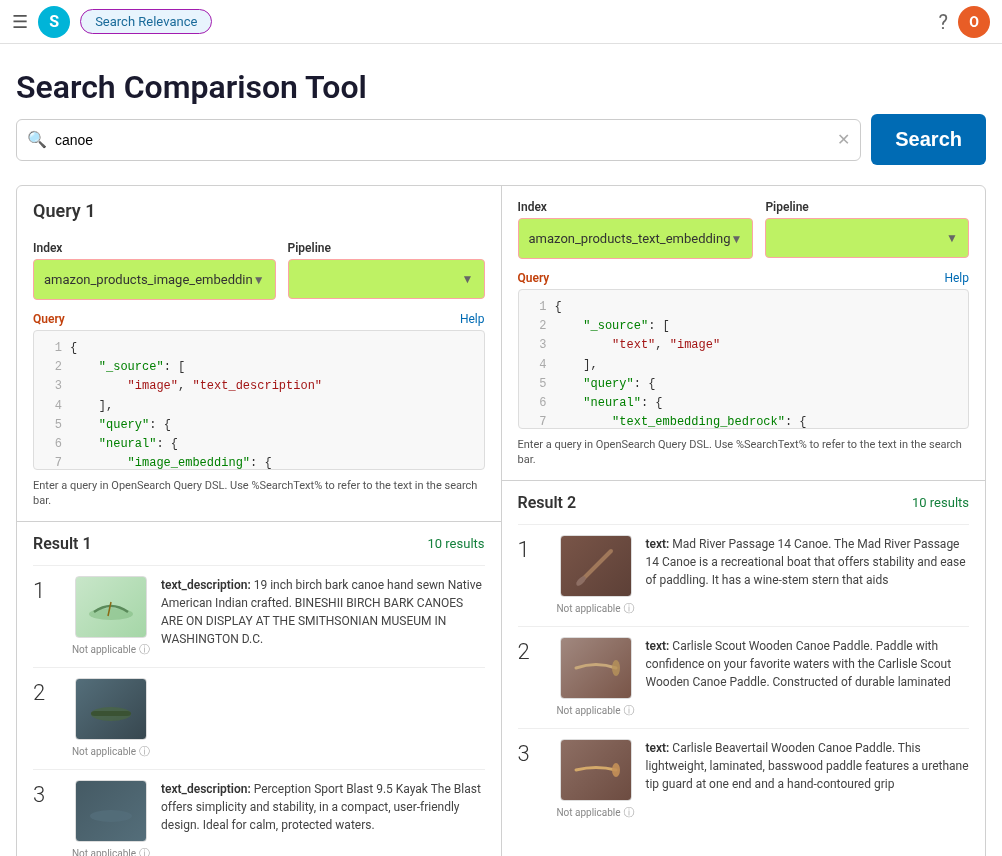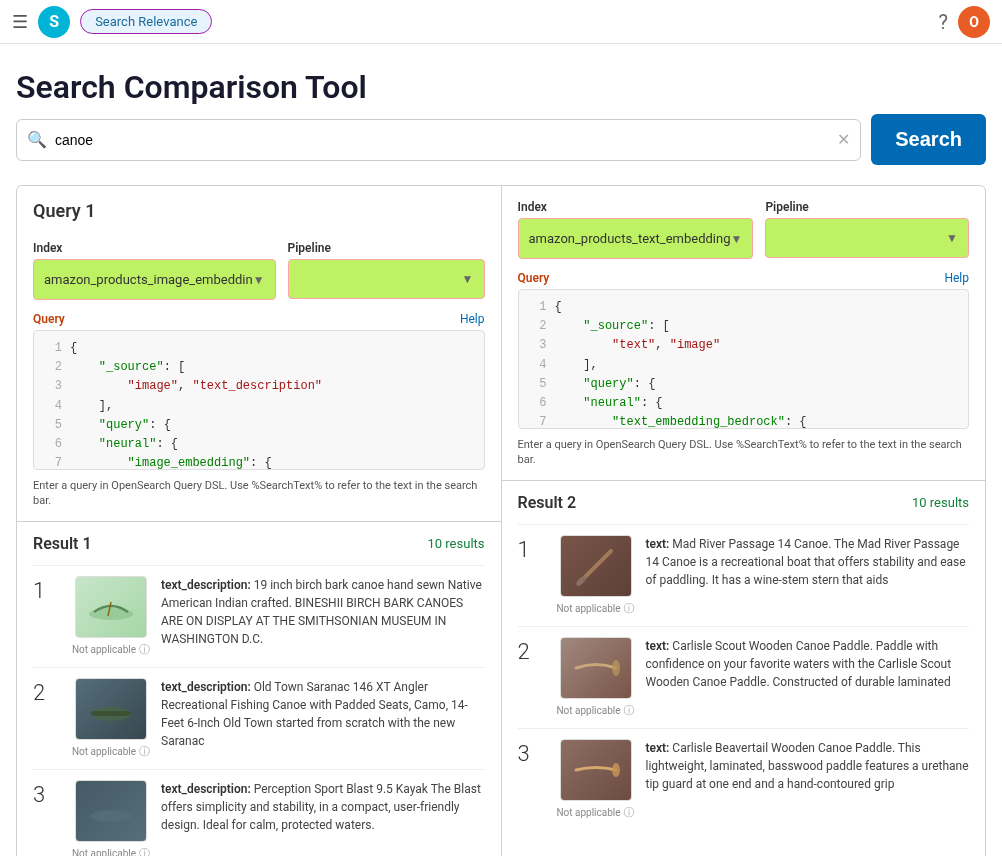--- a/index.html
+++ b/index.html
@@ -221,24 +221,20 @@
               <svg width="50" height="30" viewBox="0 0 50 30">
                   <ellipse cx="25" cy="20" rx="20" ry="7" fill="#4a6741" opacity="0.7"></ellipse>
                   <rect x="5" y="17" width="40" height="5" rx="4" fill="#3a5233"></rect>
                 </svg>
             </div>
             <div class="not-applicable">
               <span>Not applicable</span>
               <span class="info-circle">ⓘ</span>
             </div>
           </div>
-          <div class="result-text">
-            <span class="field-name">text_description:</span>
-            <span> Old Town Saranac 146 XT Angler Recreational Fishing Canoe with Padded Seats, Camo, 14-Feet 6-Inch Old Town started from scratch with the new Saranac</span>
-          </div>
         </div>
 
         <div class="result-item">
           <span class="result-rank">3</span>
           <div class="result-img-col">
             <div class="result-img img-canoe3">
               <svg width="50" height="30" viewBox="0 0 50 30">
                   <ellipse cx="25" cy="20" rx="21" ry="6" fill="#546e7a" opacity="0.8"></ellipse>
                 </svg>
             </div>

